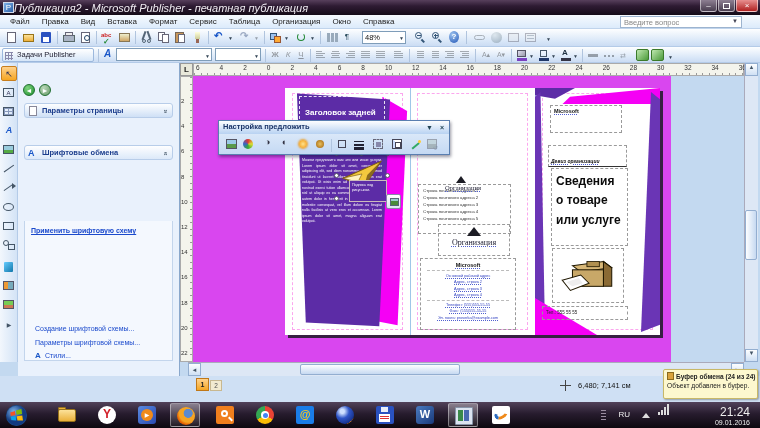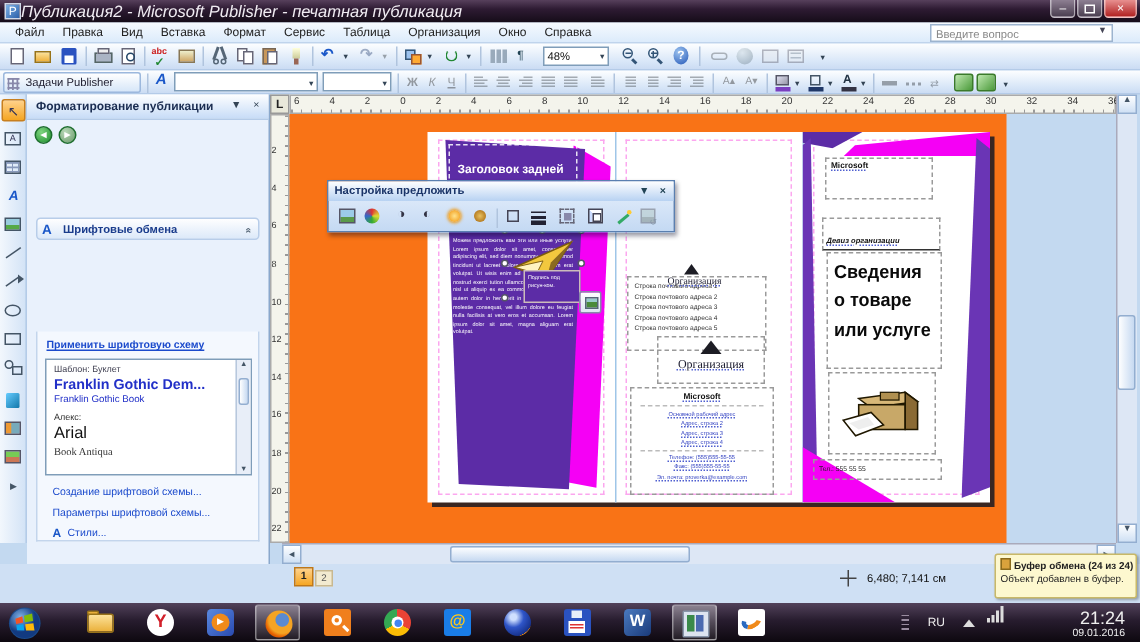--- a/index.html
+++ b/index.html
@@ -79,21 +79,21 @@
   
   #corner { left:180px; top:63px; width:13px; height:13px; background:#e8e8da; border:1px solid #999; font-size:8px; font-weight:bold; text-align:center; line-height:12px; color:#222; }
   #hruler { left:193px; top:63px; width:551px; height:13px; background:#f4f4ec; border:1px solid #aaa;
     background-image:repeating-linear-gradient(90deg,#999 0 1px,transparent 1px 6.6px); background-size:100% 4px; background-position:0 9px; background-repeat:no-repeat; }
   #hnums { left:196px; top:64px; width:550px; height:10px; display:flex; justify-content:space-between; }
   #hnums span { font-size:6.5px; color:#333; }
   #vruler { left:180px; top:76px; width:13px; height:286px; background:#f4f4ec; border:1px solid #aaa;
     background-image:repeating-linear-gradient(180deg,#999 0 1px,transparent 1px 6.6px); background-size:4px 100%; background-position:9px 0; background-repeat:no-repeat; }
   #vnums { left:181px; top:98px; width:11px; height:258px; display:flex; flex-direction:column; justify-content:space-between; }
   #vnums span { font-size:6px; color:#333; text-align:left; }
-  #canvas { left:193px; top:76px; width:478px; height:286px; background:#f97316; overflow:hidden; }
+  #canvas { left:193px; top:76px; width:478px; height:286px; background:#d946ef; overflow:hidden; }
 
   
   #page { left:92px; top:12px; width:375px; height:247px; background:#fff; box-shadow:3px 3px 0 rgba(25,25,35,.85); }
   .fold { top:0; width:1px; height:247px; background:#9fc6e8; }
   .pguide { top:5px; width:111px; height:237px; border:1px dashed rgba(250,120,230,.65); }
   .shape { position:absolute; }
   .dashbox { position:absolute; border:1px dashed #9a9a9a; }
   .dashwhite { border:1px dashed rgba(255,255,255,.85); }
   .dotted-u { text-decoration:underline dotted #4f5fd0; text-underline-offset:1px; }
 
@@ -429,49 +429,36 @@
     <div class="obtn abs" style="top:215px">
         <div class="ic" style="left:2px;top:3px;width:11px;height:9px;background:linear-gradient(90deg,#e93 40%,#7ab 41%);border:1px solid #556"></div>
       </div>
     <div class="obtn abs" style="top:234px">
         <div class="ic" style="left:2px;top:3px;width:11px;height:9px;background:linear-gradient(#7c5 50%,#c75 51%);border:1px solid #556"></div>
       </div>
     <div class="obtn abs" style="top:255px;font-size:6px;color:#456">▶</div>
   </div>
 
   <div id="taskpane" class="abs">
-    <div id="tp-header" class="abs">
-      <span id="tp-title" class="abs">Форматирование публикации</span>
-      <span class="hctl abs" style="right:18px">▼</span>
-      <span class="hctl abs" style="right:6px">×</span>
-    </div>
     <div class="navbtn abs" style="left:5px;background:radial-gradient(circle at 35% 30%,#7ed47e,#1e8e2e)">◄</div>
     <div class="navbtn abs" style="left:21px;background:radial-gradient(circle at 35% 30%,#b8d8b8,#6a9a6a)">►</div>
 
+    <div class="secbar abs" style="top:40px">
+      <span class="sic" style="background:#fff;border:1px solid #889;width:8px;height:10px;left:4px"></span>
+      <span>Параметры страницы</span>
+      <span class="chev">»</span>
+    </div>
     <div class="secbar abs" style="top:82px;background:linear-gradient(#fefeff,#dce9f9)">
       <span class="sic" style="left:3px;color:#1a57c8;font-weight:bold;font-size:9px;line-height:10px">A</span>
       <span>Шрифтовые обмена</span>
       <span class="chev up">»</span>
     </div>
 
     <div id="fontpanel" class="abs">
       <span id="applylink" class="abs">Применить шрифтовую схему</span>
-      <div id="schemelist" class="abs">
-        <div class="scheme1-label abs">Шаблон: Буклет</div>
-        <div class="scheme1-name abs">Franklin Gothic Dem...</div>
-        <div class="scheme1-sub abs">Franklin Gothic Book</div>
-        <div class="scheme2-label abs">Алекс:</div>
-        <div class="scheme2-name abs">Arial</div>
-        <div class="scheme2-sub abs">Book Antiqua</div>
-        <div id="schemescroll" class="abs">
-          <div>▲</div>
-          <div style="position:absolute;bottom:0;width:100%">▼</div>
-          <div style="position:absolute;top:12px;left:1px;width:7px;height:18px;background:linear-gradient(90deg,#fff,#c6d9f1);border:1px solid #93aed0;border-radius:2px"></div>
-        </div>
-      </div>
       <span class="tplink abs" style="top:104px">Создание шрифтовой схемы...</span>
       <span class="tplink abs" style="top:118px">Параметры шрифтовой схемы...</span>
       <span class="abs" style="left:10px;top:130px;color:#1a57c8;font-weight:bold;font-size:8px">A</span>
       <span class="tplink abs" style="left:20px;top:131px">Стили...</span>
     </div>
 
   </div>
 
   <div id="corner" class="abs">L</div>
   <div id="hruler" class="abs"></div>

